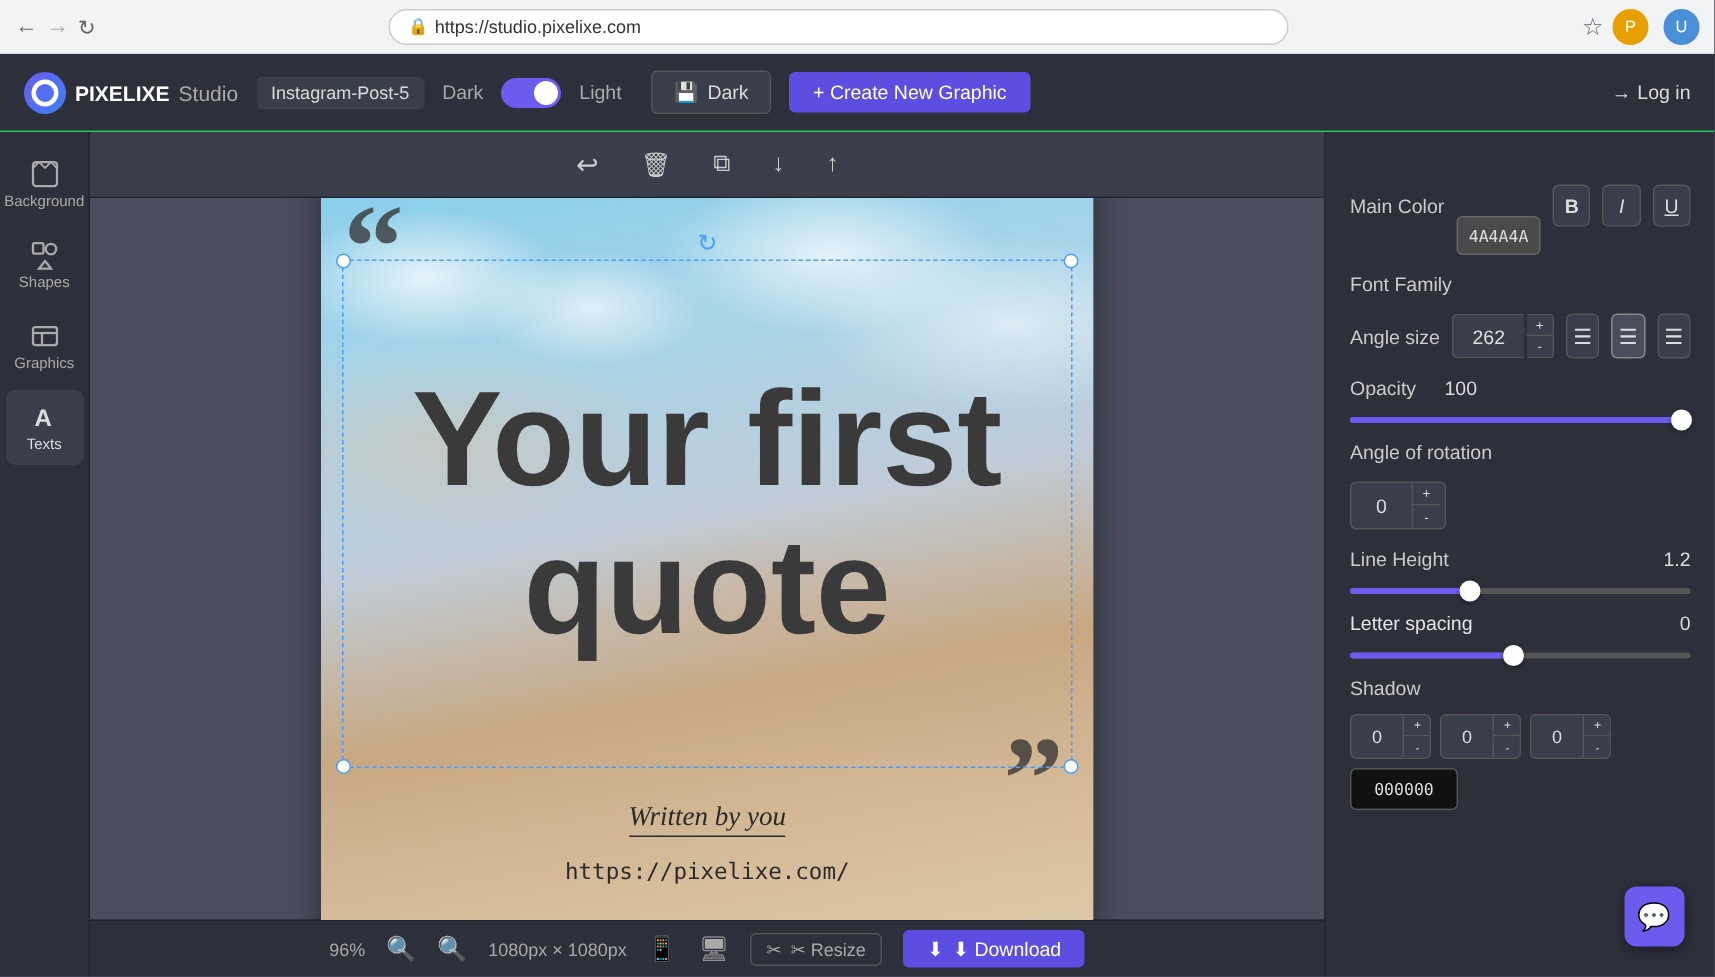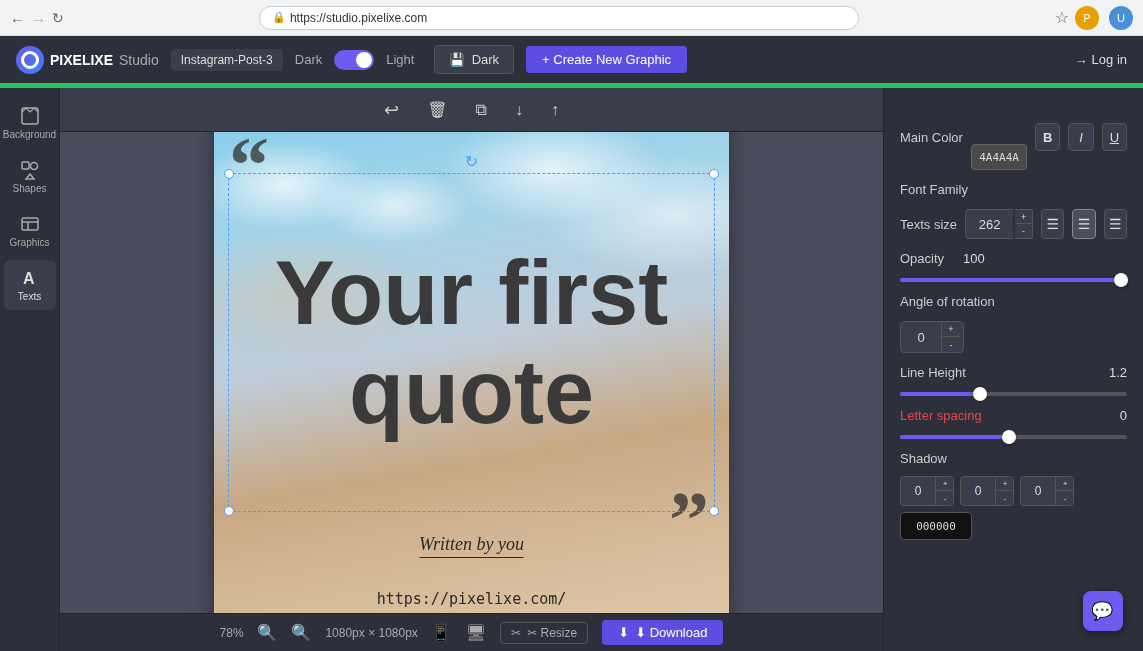--- a/index.html
+++ b/index.html
@@ -15,29 +15,29 @@
   <button style="background:none;border:none;cursor:pointer;color:#666;font-size:14px;">↻</button>
   <div style="flex:1;background:white;border:1px solid #ccc;border-radius:16px;height:24px;display:flex;align-items:center;padding:0 12px;font-size:12px;color:#333;max-width:600px;margin:0 auto;">
     <span style="color:#666;margin-right:4px;font-size:11px;">🔒</span>
     <span>https://studio.pixelixe.com</span>
   </div>
   <button style="background:none;border:none;cursor:pointer;color:#666;font-size:16px;">☆</button>
   <div style="width:24px;height:24px;border-radius:50%;background:#e8a000;display:flex;align-items:center;justify-content:center;font-size:11px;color:white;cursor:pointer;">P</div>
   <div style="width:24px;height:24px;border-radius:50%;background:#4a90d9;display:flex;align-items:center;justify-content:center;font-size:11px;color:white;cursor:pointer;margin-left:4px;">U</div>
 </div>
 
-<div style="background:#2d2f3a;height:52px;display:flex;align-items:center;padding:0 16px;gap:12px;border-bottom:5px solid #22c55e;">
+<div style="background:#2d2f3a;height:52px;display:flex;align-items:center;padding:0 16px;gap:12px;border-bottom:1px solid #22c55e;">
   <div style="display:flex;align-items:center;gap:6px;">
     <div style="width:28px;height:28px;border-radius:50%;background:linear-gradient(135deg,#6b5bef,#3b82f6);display:flex;align-items:center;justify-content:center;">
       <div style="width:18px;height:18px;border-radius:50%;border:3px solid white;"></div>
     </div>
     <span style="color:white;font-size:14px;font-weight:700;">PIXELIXE</span>
     <span style="color:#aaa;font-size:14px;">Studio</span>
   </div>
-  <div style="background:#3a3d4a;border:none;border-radius:4px;color:#ddd;padding:4px 10px;font-size:12px;">Instagram-Post-3</div>
+  <div style="background:#3a3d4a;border:none;border-radius:4px;color:#ddd;padding:4px 10px;font-size:12px;">Instagram-Post-5</div>
   <div style="color:#aaa;font-size:13px;">Dark</div>
   <div style="width:40px;height:20px;background:#6b5bef;border-radius:10px;position:relative;cursor:pointer;">
     <div style="width:16px;height:16px;background:white;border-radius:50%;position:absolute;top:2px;left:22px;"></div>
   </div>
   <div style="color:#aaa;font-size:13px;">Light</div>
   <button style="background:#3a3d4a;border:1px solid #555;border-radius:4px;color:#ddd;padding:6px 14px;font-size:13px;cursor:pointer;display:flex;align-items:center;gap:6px;margin-left:8px;">
     <span>💾</span>
     <span>Dark</span>
   </button>
   <button style="background:#5c4ee0;border:none;border-radius:4px;color:white;padding:6px 16px;font-size:13px;cursor:pointer;">
@@ -121,27 +121,27 @@
             <div style="width:10px;height:10px;background:white;border:1.5px solid #4a9eff;border-radius:50%;position:absolute;top:-5px;left:-5px;"></div>
             <div style="width:10px;height:10px;background:white;border:1.5px solid #4a9eff;border-radius:50%;position:absolute;top:-5px;right:-5px;"></div>
             <div style="width:10px;height:10px;background:white;border:1.5px solid #4a9eff;border-radius:50%;position:absolute;bottom:-5px;left:-5px;"></div>
             <div style="width:10px;height:10px;background:white;border:1.5px solid #4a9eff;border-radius:50%;position:absolute;bottom:-5px;right:-5px;"></div>
 
             <div style="font-size:90px;font-weight:900;color:#3a3a3a;text-align:center;font-family:'Arial Black',Impact,sans-serif;line-height:1.1;padding:4px;height:100%;display:flex;align-items:center;justify-content:center;word-break:break-word;">Your first quote</div>
           </div>
 
           <div style="position:absolute;bottom:72px;left:50%;transform:translateX(-50%);font-style:italic;font-size:18px;color:#2a2a2a;white-space:nowrap;border-bottom:1.5px solid #2a2a2a;padding-bottom:2px;font-family:'Segoe Script','Brush Script MT',cursive;z-index:3;">Written by you</div>
 
-          <div style="position:absolute;bottom:22px;left:50%;transform:translateX(-50%);font-size:15px;color:#2a2a2a;white-space:nowrap;font-family:monospace;z-index:3;">https://pixelixe.com/</div>
+          <div style="position:absolute;bottom:40px;left:50%;transform:translateX(-50%);font-size:15px;color:#2a2a2a;white-space:nowrap;font-family:monospace;z-index:3;">https://pixelixe.com/</div>
         </div>
       </div>
     </div>
 
     <div style="background:#2d2f3a;height:38px;display:flex;align-items:center;justify-content:center;gap:14px;border-top:1px solid #22242e;font-size:12px;color:#aaa;">
-      <span>78%</span>
+      <span>96%</span>
       <button style="background:none;border:none;color:#aaa;cursor:pointer;font-size:16px;">🔍</button>
       <button style="background:none;border:none;color:#aaa;cursor:pointer;font-size:16px;">🔍</button>
       <span>1080px × 1080px</span>
       <button style="background:none;border:none;color:#aaa;cursor:pointer;font-size:16px;">📱</button>
       <button style="background:none;border:none;color:#aaa;cursor:pointer;font-size:16px;">🖥</button>
       <button style="background:none;border:1px solid #555;border-radius:4px;color:#aaa;padding:3px 10px;cursor:pointer;font-size:12px;display:flex;align-items:center;gap:4px;">
         <span>✂</span>
         <span style="margin-left:2px;">✂ Resize</span>
       </button>
       <button style="background:#5c4ee0;border:none;border-radius:4px;color:white;padding:5px 16px;font-size:13px;cursor:pointer;display:flex;align-items:center;gap:6px;">
@@ -167,21 +167,21 @@
       <button style="background:#3a3d4a;border:1px solid #555;border-radius:4px;color:#ddd;width:32px;height:28px;cursor:pointer;text-decoration:underline;font-size:13px;display:flex;align-items:center;justify-content:center;">
         <span>U</span>
       </button>
     </div>
 
     <div style="display:flex;flex-direction:column;gap:4px;">
       <span style="color:#ccc;font-size:13px;">Font Family</span>
     </div>
 
     <div style="display:flex;align-items:center;gap:8px;">
-      <span style="color:#ccc;font-size:13px;flex-shrink:0;">Texts size</span>
+      <span style="color:#ccc;font-size:13px;flex-shrink:0;">Angle size</span>
       <div style="display:flex;align-items:center;gap:2px;">
         <input type="text" style="width: 48px; height: 30px; background: rgb(58, 61, 74); border-top: 1px solid rgb(85, 85, 85); border-bottom: 1px solid rgb(85, 85, 85); border-left: 1px solid rgb(85, 85, 85); border-image: initial; border-radius: 4px 0px 0px 4px; color: rgb(221, 221, 221); text-align: center; font-size: 13px; border-right: none;" value="262">
         <div style="display:flex;flex-direction:column;">
           <button style="background:#3a3d4a;border:1px solid #555;color:#ddd;width:18px;height:15px;cursor:pointer;font-size:9px;display:flex;align-items:center;justify-content:center;border-radius:0 3px 0 0;border-left:none;">+</button>
           <button style="background:#3a3d4a;border:1px solid #555;color:#ddd;width:18px;height:15px;cursor:pointer;font-size:9px;display:flex;align-items:center;justify-content:center;border-radius:0 0 3px 0;border-left:none;border-top:none;">-</button>
         </div>
       </div>
       <button style="background:#3a3d4a;border:1px solid #555;border-radius:4px;color:#ddd;width:32px;height:30px;cursor:pointer;font-size:14px;display:flex;align-items:center;justify-content:center;">☰</button>
       <button style="background:#4a4d5c;border:1px solid #888;border-radius:4px;color:#ddd;width:32px;height:30px;cursor:pointer;font-size:14px;display:flex;align-items:center;justify-content:center;">☰</button>
       <button style="background:#3a3d4a;border:1px solid #555;border-radius:4px;color:#ddd;width:32px;height:30px;cursor:pointer;font-size:14px;display:flex;align-items:center;justify-content:center;">☰</button>
@@ -216,21 +216,21 @@
       <span style="color:#ddd;font-size:13px;">1.2</span>
     </div>
     <div>
       <div style="flex:1;height:4px;background:#555;border-radius:2px;position:relative;cursor:pointer;">
         <div style="height:100%;width:35%;background:#6b5bef;border-radius:2px;"></div>
         <div style="width:14px;height:14px;background:white;border-radius:50%;position:absolute;top:-5px;left:32%;cursor:grab;box-shadow:0 1px 3px rgba(0,0,0,0.4);"></div>
       </div>
     </div>
 
     <div style="display:flex;align-items:center;gap:8px;">
-      <span style="color:#ef4444;font-size:13px;flex:1;">Letter spacing</span>
+      <span style="color:#e5e5e5;font-size:13px;flex:1;">Letter spacing</span>
       <span style="color:#ddd;font-size:13px;">0</span>
     </div>
     <div>
       <div style="height:4px;background:#555;border-radius:2px;position:relative;cursor:pointer;width:100%;">
         <div style="height:100%;width:48%;background:#6b5bef;border-radius:2px;"></div>
         <div style="width:14px;height:14px;background:white;border-radius:50%;position:absolute;top:-5px;left:45%;cursor:grab;box-shadow:0 1px 3px rgba(0,0,0,0.4);"></div>
       </div>
     </div>
 
     <div style="display:flex;align-items:center;gap:6px;flex-wrap:wrap;">

